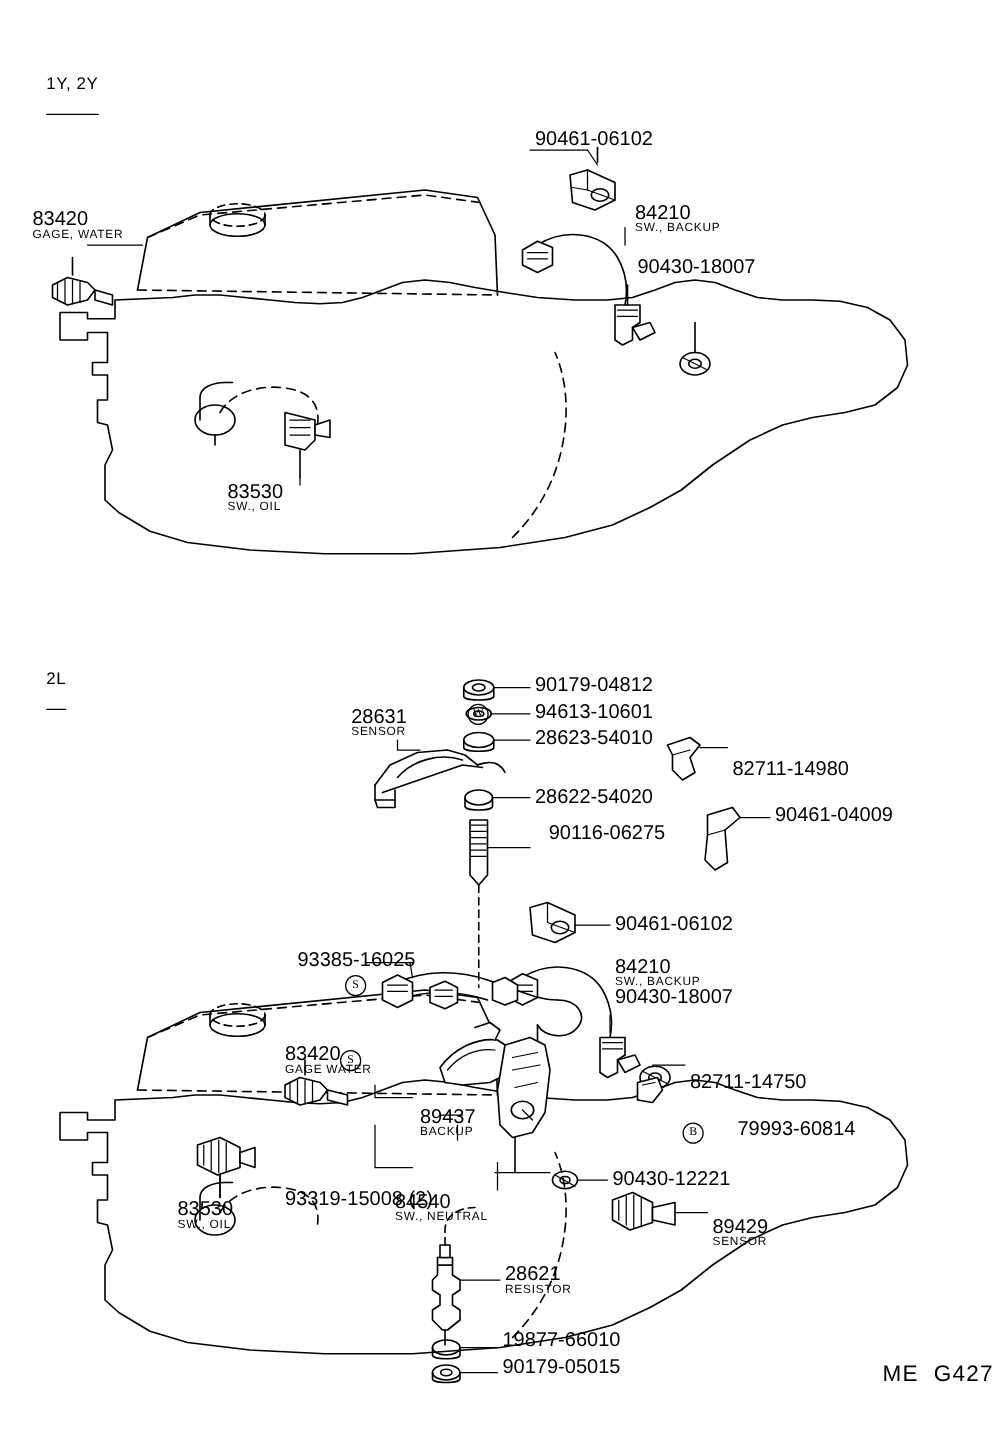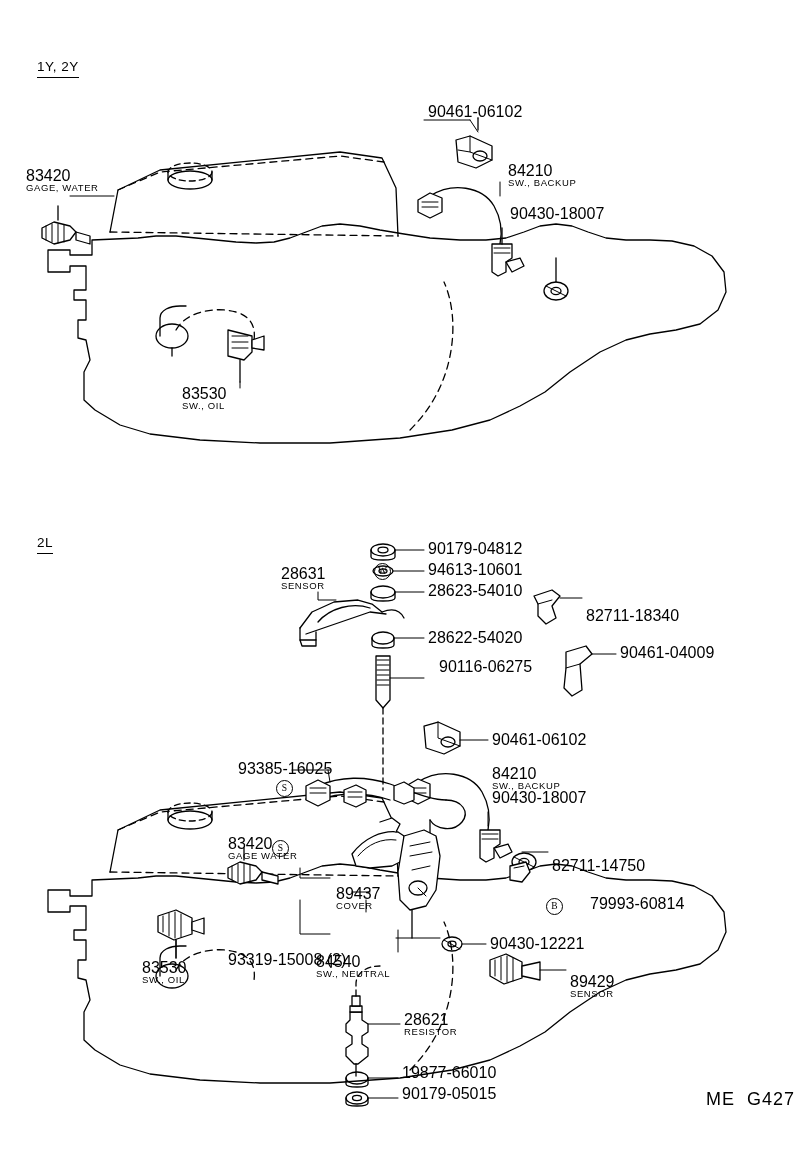--- a/index.html
+++ b/index.html
@@ -42,21 +42,21 @@
     font-size: 9.5px;
     letter-spacing: .6px;
   }
   .sec {
     font-size: 13.5px;
     font-weight: 400;
     letter-spacing: .5px;
   }
   .sec-underline {
     border-bottom: 1.4px solid #000;
-    padding-bottom: 3px;
+    padding-bottom: 17px;
   }
   .footer {
     font-size: 18px;
     letter-spacing: 1px;
   }
   .circ {
     position: absolute;
     border: 1.3px solid #000;
     border-radius: 50%;
     width: 15px;
@@ -309,40 +309,40 @@
   <div class="lbl code" style="left:182px; top:386px;">83530</div>
   <div class="lbl sub" style="left:182px; top:401px;">SW., OIL</div>
 
   <div class="lbl code" style="left:428px; top:541px;">90179-04812</div>
   <div class="lbl code" style="left:428px; top:562px;">94613-10601</div>
   <div class="lbl code" style="left:428px; top:583px;">28623-54010</div>
 
   <div class="lbl code" style="left:281px; top:566px;">28631</div>
   <div class="lbl sub" style="left:281px; top:581px;">SENSOR</div>
 
-  <div class="lbl code" style="left:586px; top:608px;">82711-18340</div>
+  <div class="lbl code" style="left:586px; top:608px;">82711-14980</div>
   <div class="lbl code" style="left:428px; top:630px;">28622-54020</div>
   <div class="lbl code" style="left:620px; top:645px;">90461-04009</div>
   <div class="lbl code" style="left:428px; top:659px;margin-left:11px;">90116-06275</div>
   <div class="lbl code" style="left:492px; top:732px;">90461-06102</div>
 
   <div class="lbl code" style="left:238px; top:761px;">93385-16025</div>
 
   <div class="lbl code" style="left:492px; top:766px;">84210</div>
   <div class="lbl sub" style="left:492px; top:781px;">SW., BACKUP</div>
 
   <div class="lbl code" style="left:492px; top:790px;">90430-18007</div>
 
   <div class="lbl code" style="left:228px; top:836px;">83420</div>
   <div class="lbl sub" style="left:228px; top:851px;">GAGE WATER</div>
 
   <div class="lbl code" style="left:552px; top:858px;">82711-14750</div>
 
   <div class="lbl code" style="left:336px; top:886px;">89437</div>
-  <div class="lbl sub" style="left:336px; top:901px;">COVER</div>
+  <div class="lbl sub" style="left:336px; top:901px;">BACKUP</div>
 
   <div class="lbl code" style="left:590px; top:896px;">79993-60814</div>
   <div class="lbl code" style="left:228px; top:952px;">93319-15008 (2)</div>
   <div class="lbl code" style="left:490px; top:936px;">90430-12221</div>
 
   <div class="lbl code" style="left:316px; top:954px;">84540</div>
   <div class="lbl sub" style="left:316px; top:969px;">SW., NEUTRAL</div>
 
   <div class="lbl code" style="left:570px; top:974px;">89429</div>
   <div class="lbl sub" style="left:570px; top:989px;">SENSOR</div>

